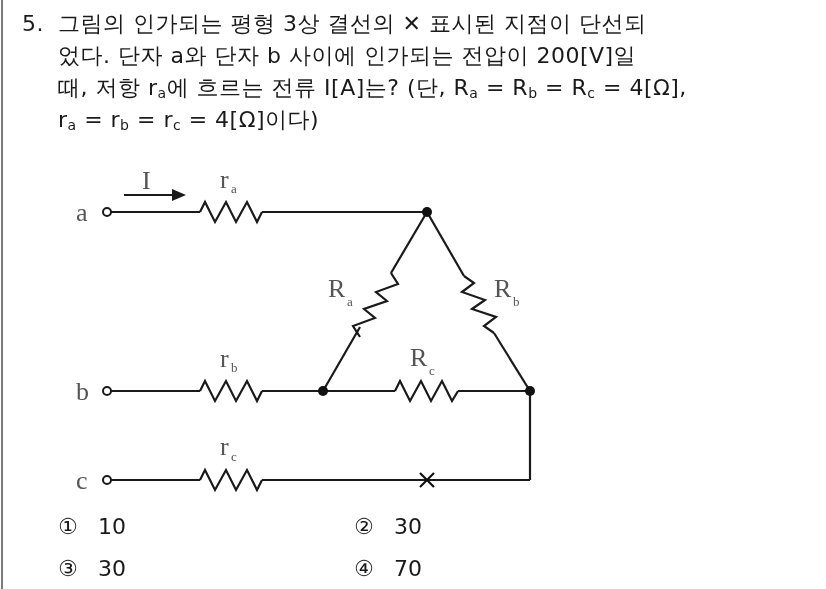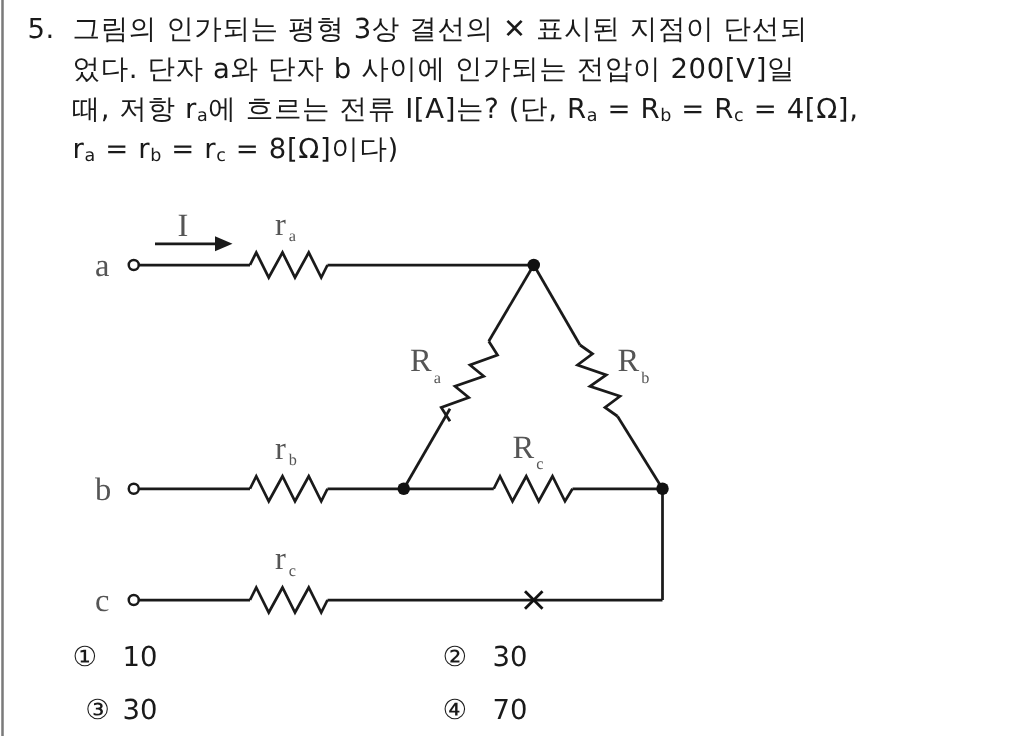--- a/index.html
+++ b/index.html
@@ -26,21 +26,21 @@
   <div class="q-line">
     <span class="q-num">5.</span><span>그림의 인가되는 평형 3상 결선의 ✕ 표시된 지점이 단선되</span>
   </div>
   <div class="q-line">
     <span class="indent"></span><span>었다. 단자 a와 단자 b 사이에 인가되는 전압이 200[V]일</span>
   </div>
   <div class="q-line">
     <span class="indent"></span><span>때, 저항 r</span><sub>a</sub><span>에 흐르는 전류 I[A]는? (단, R</span><sub>a</sub><span> = R</span><sub>b</sub><span> = R</span><sub>c</sub><span> = 4[Ω],</span>
   </div>
   <div class="q-line">
-    <span class="indent"></span><span>r</span><sub>a</sub><span> = r</span><sub>b</sub><span> = r</span><sub>c</sub><span> = 8[Ω]이다)</span>
+    <span class="indent"></span><span>r</span><sub>a</sub><span> = r</span><sub>b</sub><span> = r</span><sub>c</sub><span> = 4[Ω]이다)</span>
   </div>
 </div>
 
 <svg class="circuit" viewBox="0 0 826 589" xmlns="http://www.w3.org/2000/svg">
   <g stroke="#1a1a1a" stroke-width="2.2" fill="none" stroke-linejoin="miter">
 
     <line x1="111" y1="212" x2="200" y2="212"></line>
     <polyline points="200,212 205,202 215,222 226,202 236,222 247,202 257,222 262,212"></polyline>
     <line x1="262" y1="212" x2="427" y2="212"></line>
 
@@ -103,19 +103,19 @@
   <text x="429" y="375" font-size="13">c</text>
 </svg>
 
 <div class="choices">
   <div class="choice" style="left:0;top:0;">
     <span class="mark">①</span><span>10</span>
   </div>
   <div class="choice" style="left:296px;top:0;">
     <span class="mark">②</span><span>30</span>
   </div>
-  <div class="choice" style="left:0;top:42px;text-align:center;">
+  <div class="choice" style="left:0;top:42px;">
     <span class="mark">③</span><span>30</span>
   </div>
   <div class="choice" style="left:296px;top:42px;">
     <span class="mark">④</span><span>70</span>
   </div>
 </div>
 
 </body></html>

